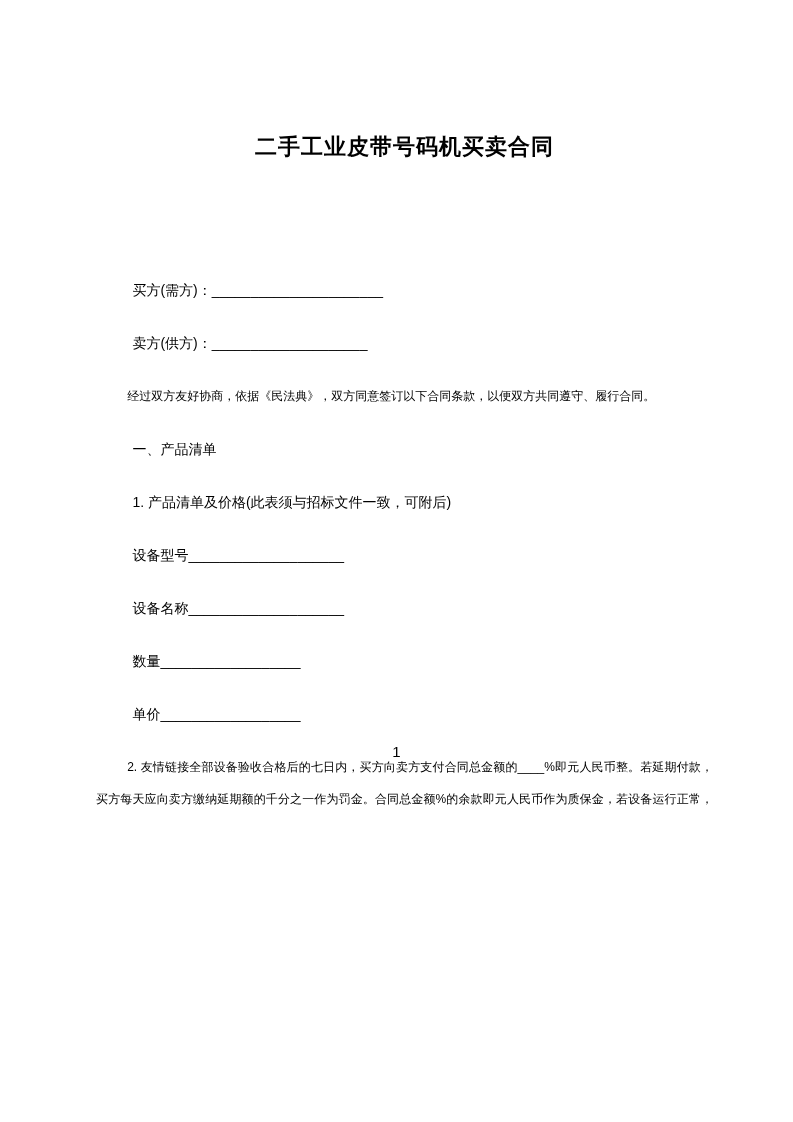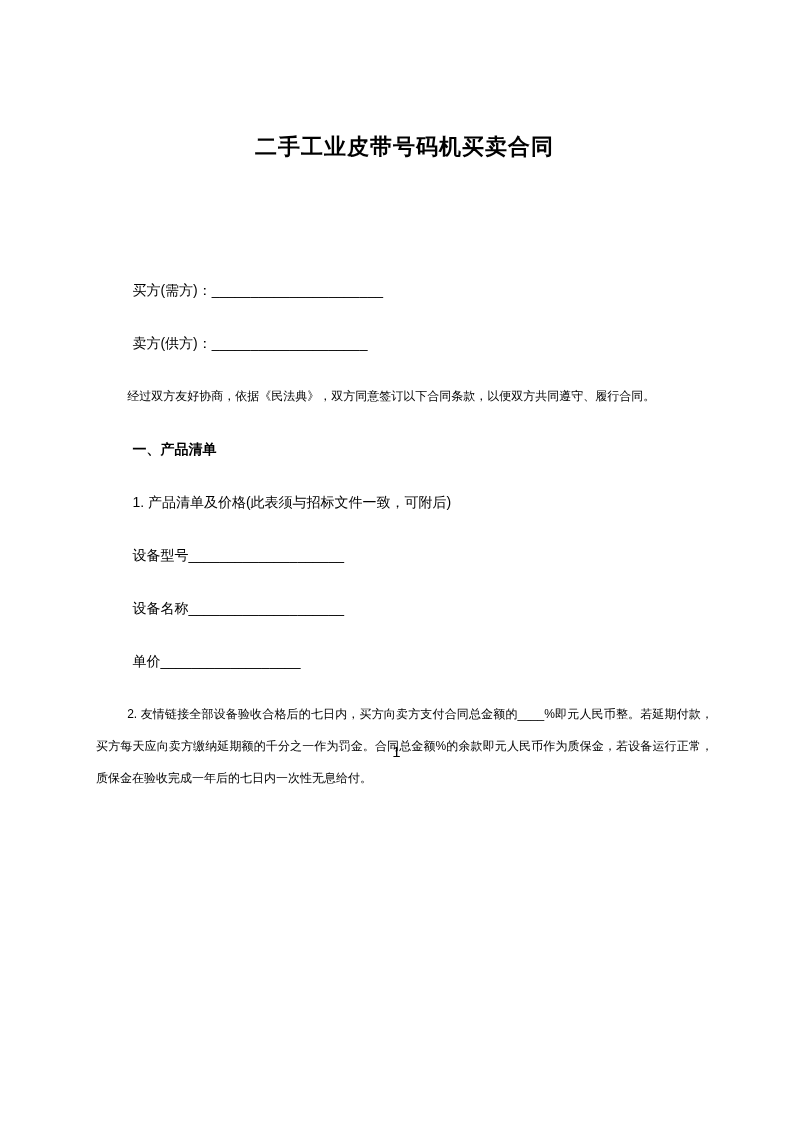--- a/index.html
+++ b/index.html
@@ -33,21 +33,21 @@
     white-space: pre-wrap;
   }
   .para {
     font-size: 12px;
     line-height: 32px;
     margin-bottom: 21px;
     text-indent: 2.6em;
     text-align: justify;
   }
   .heading {
-    font-weight: 700;
+    font-weight: 400;
   }
   .page-number {
     position: absolute;
     bottom: 46px;
     left: 0;
     width: 100%;
     text-align: center;
     font-size: 15px;
     color: #000000;
   }
@@ -66,20 +66,21 @@
   <p class="para">经过双方友好协商，依据《民法典》，双方同意签订以下合同条款，以便双方共同遵守、履行合同。</p>
 
   <p class="line heading">一、产品清单</p>
 
   <p class="line">1. 产品清单及价格(此表须与招标文件一致，可附后)</p>
 
   <p class="line">设备型号____________________</p>
 
   <p class="line">设备名称____________________</p>
 
+  <p class="line">数量__________________</p>
 
   <p class="line">单价__________________</p>
 
 
   <p class="para">2. 友情链接全部设备验收合格后的七日内，买方向卖方支付合同总金额的____%即元人民币整。若延期付款，买方每天应向卖方缴纳延期额的千分之一作为罚金。合同总金额%的余款即元人民币作为质保金，若设备运行正常，质保金在验收完成一年后的七日内一次性无息给付。</p>
 
   <p class="line heading">二、交货时间及地点</p>
 
   <div class="page-number">1</div>
 

